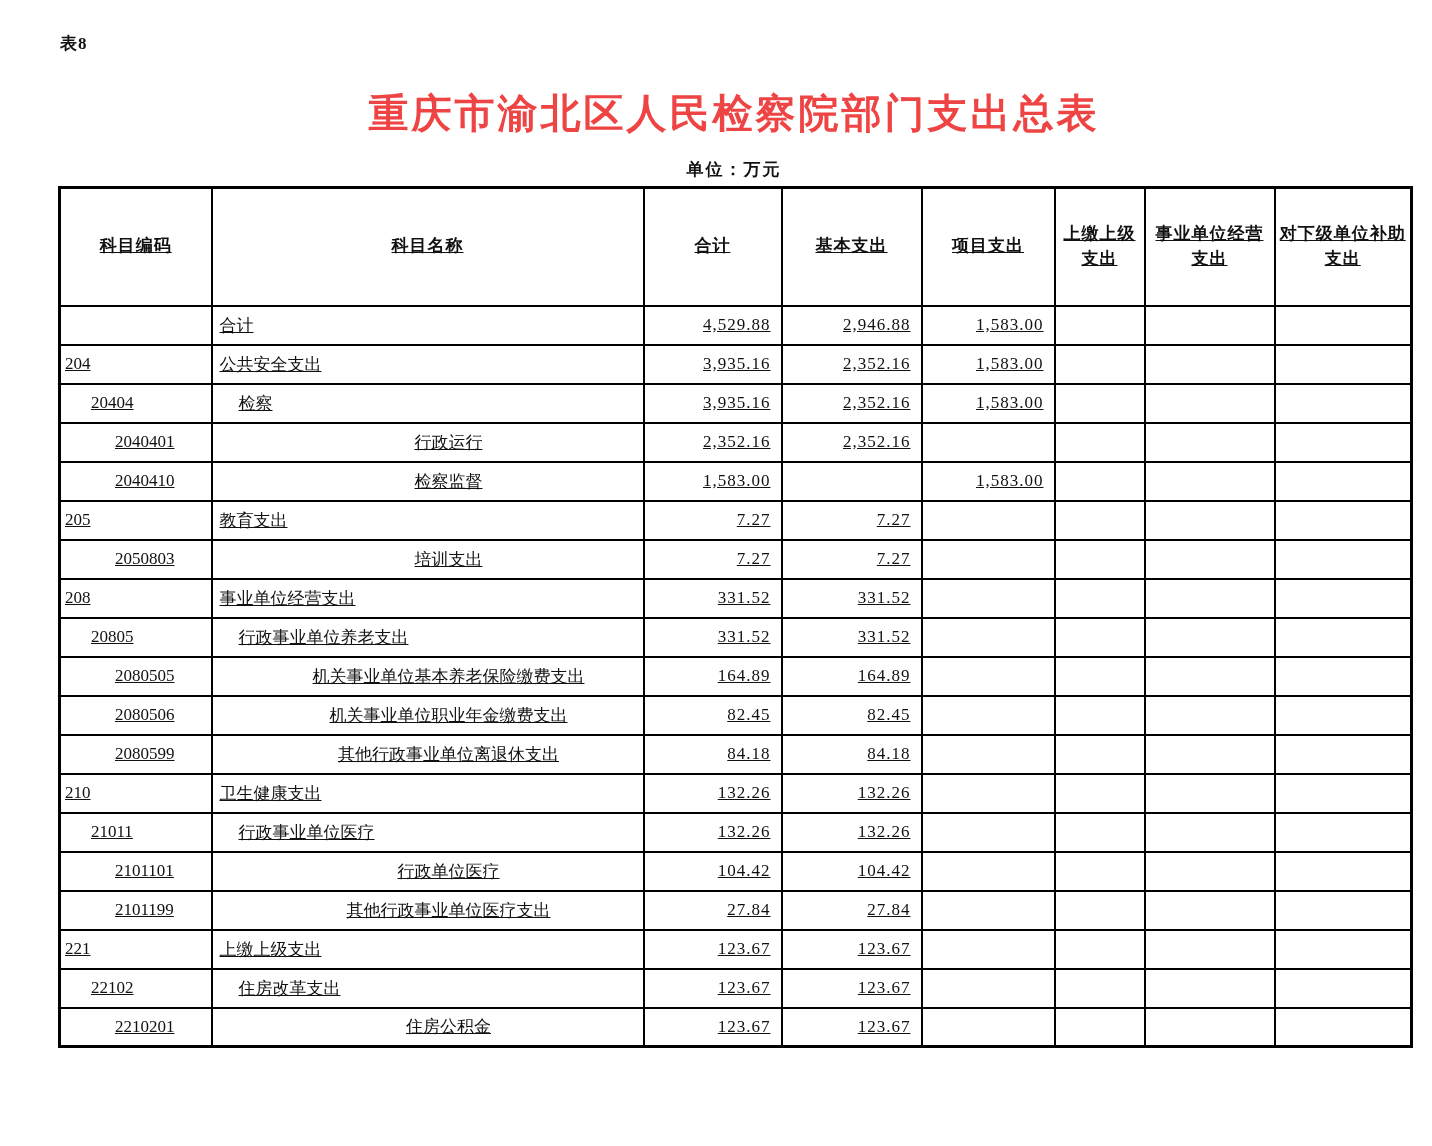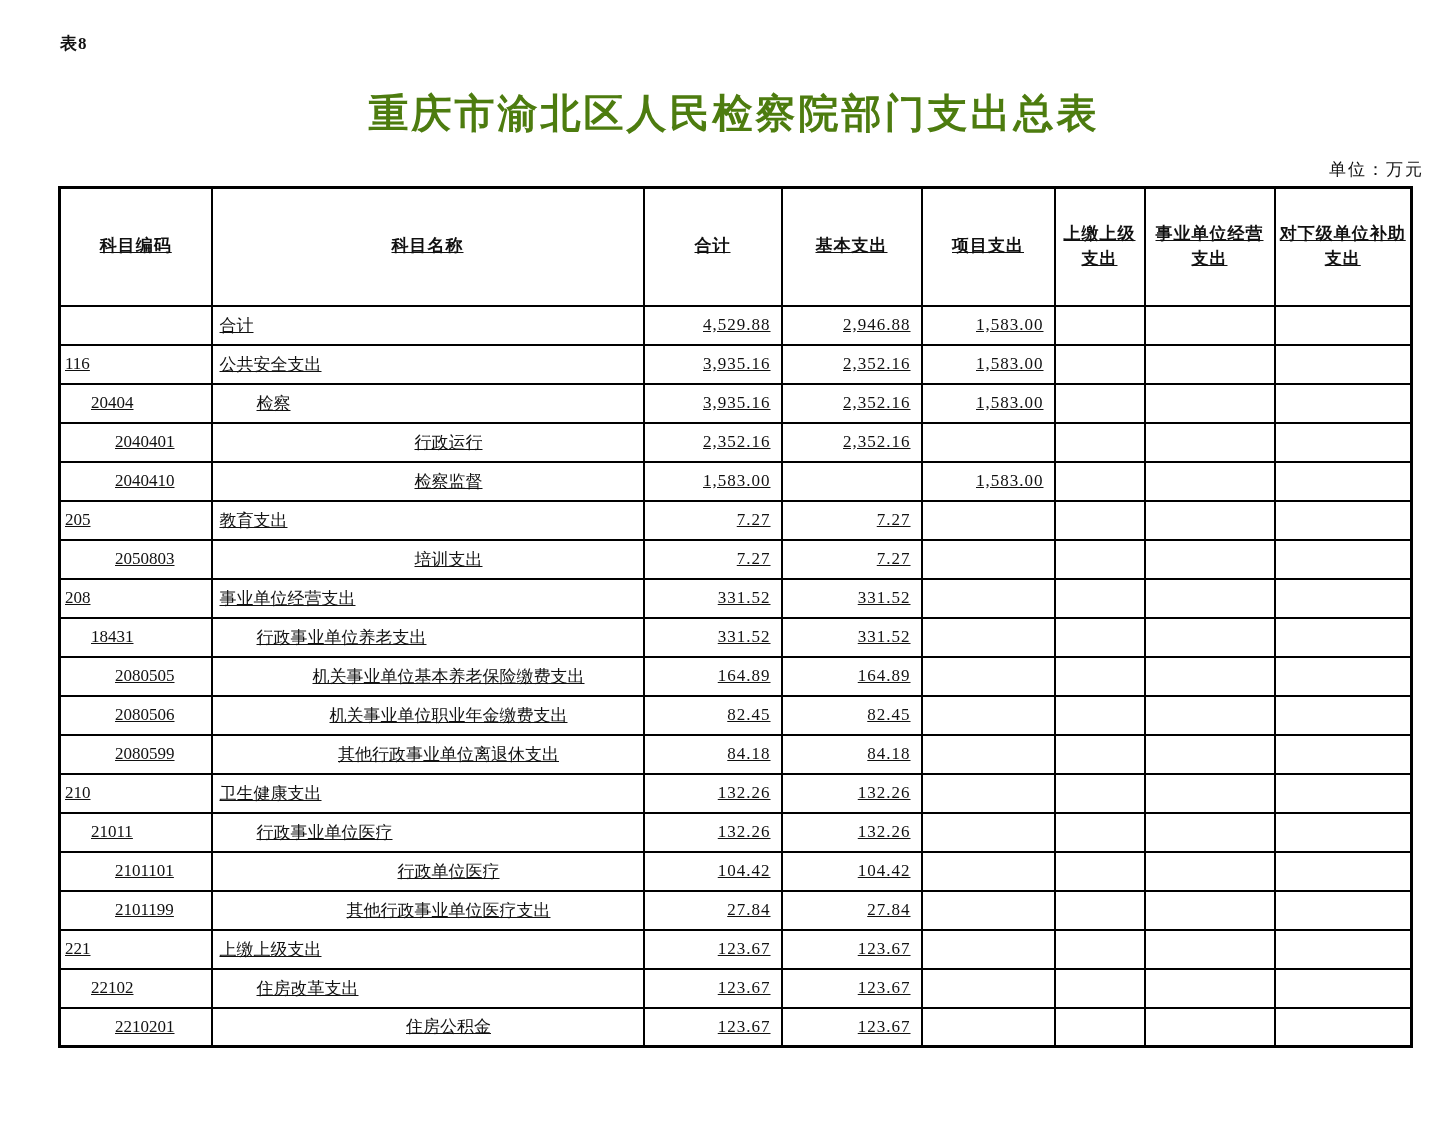--- a/index.html
+++ b/index.html
@@ -18,29 +18,30 @@
   }
   .page-title {
     position: absolute;
     left: 58px; top: 86px;
     width: 1352px;
     text-align: center;
     font-family: "Liberation Sans", "DejaVu Sans", sans-serif;
     font-size: 40px;
     font-weight: 900;
     letter-spacing: 3px;
-    color: #4d7c0f;
+    color: #ef4444;
   }
   .unit-label {
     position: absolute;
-    left: 72px; top: 158px;
+    left: 58px; top: 158px;
     width: 1352px;
-    text-align: right;
+    text-align: center;
     font-size: 17px;
     letter-spacing: 2px;
+    font-weight: bold;
   }
   table.budget {
     position: absolute;
     left: 58px; top: 186px;
     width: 1352px;
     border-collapse: collapse;
     table-layout: fixed;
     border: 3px solid #000000;
     text-decoration: underline;
   }
@@ -61,21 +62,21 @@
     letter-spacing: 1px;
   }
   table.budget tbody td { height: 39px; vertical-align: middle; }
   td.c-code  { text-align: left; }
   td.c-name  { text-align: left; }
   td.c-num   { text-align: right; padding-right: 10px; letter-spacing: 1px; }
   td.c-code.indent-0 { padding-left: 4px; }
   td.c-code.indent-1 { padding-left: 30px; }
   td.c-code.indent-2 { padding-left: 54px; }
   td.c-name.indent-0 { padding-left: 7px; }
-  td.c-name.indent-1 { padding-left: 44px; }
+  td.c-name.indent-1 { padding-left: 26px; }
   td.c-name.indent-2 { padding-left: 42px; text-align: center; }
   col.w-code     { width: 152px; }
   col.w-name     { width: 432px; }
   col.w-total    { width: 138px; }
   col.w-basic    { width: 140px; }
   col.w-project  { width: 133px; }
   col.w-upper    { width: 90px;  }
   col.w-business { width: 130px; }
   col.w-subsidy  { width: 137px; }
 </style>
@@ -116,21 +117,21 @@
         <td class="c-code indent-0"></td>
         <td class="c-name indent-0">合计</td>
         <td class="c-num">4,529.88</td>
         <td class="c-num">2,946.88</td>
         <td class="c-num">1,583.00</td>
         <td class="c-num"></td>
         <td class="c-num"></td>
         <td class="c-num"></td>
       </tr>
       <tr>
-        <td class="c-code indent-0">116</td>
+        <td class="c-code indent-0">204</td>
         <td class="c-name indent-0">公共安全支出</td>
         <td class="c-num">3,935.16</td>
         <td class="c-num">2,352.16</td>
         <td class="c-num">1,583.00</td>
         <td class="c-num"></td>
         <td class="c-num"></td>
         <td class="c-num"></td>
       </tr>
       <tr>
         <td class="c-code indent-1">20404</td>
@@ -186,21 +187,21 @@
         <td class="c-code indent-0">208</td>
         <td class="c-name indent-0">事业单位经营支出</td>
         <td class="c-num">331.52</td>
         <td class="c-num">331.52</td>
         <td class="c-num"></td>
         <td class="c-num"></td>
         <td class="c-num"></td>
         <td class="c-num"></td>
       </tr>
       <tr>
-        <td class="c-code indent-1">18431</td>
+        <td class="c-code indent-1">20805</td>
         <td class="c-name indent-1">行政事业单位养老支出</td>
         <td class="c-num">331.52</td>
         <td class="c-num">331.52</td>
         <td class="c-num"></td>
         <td class="c-num"></td>
         <td class="c-num"></td>
         <td class="c-num"></td>
       </tr>
       <tr>
         <td class="c-code indent-2">2080505</td>

